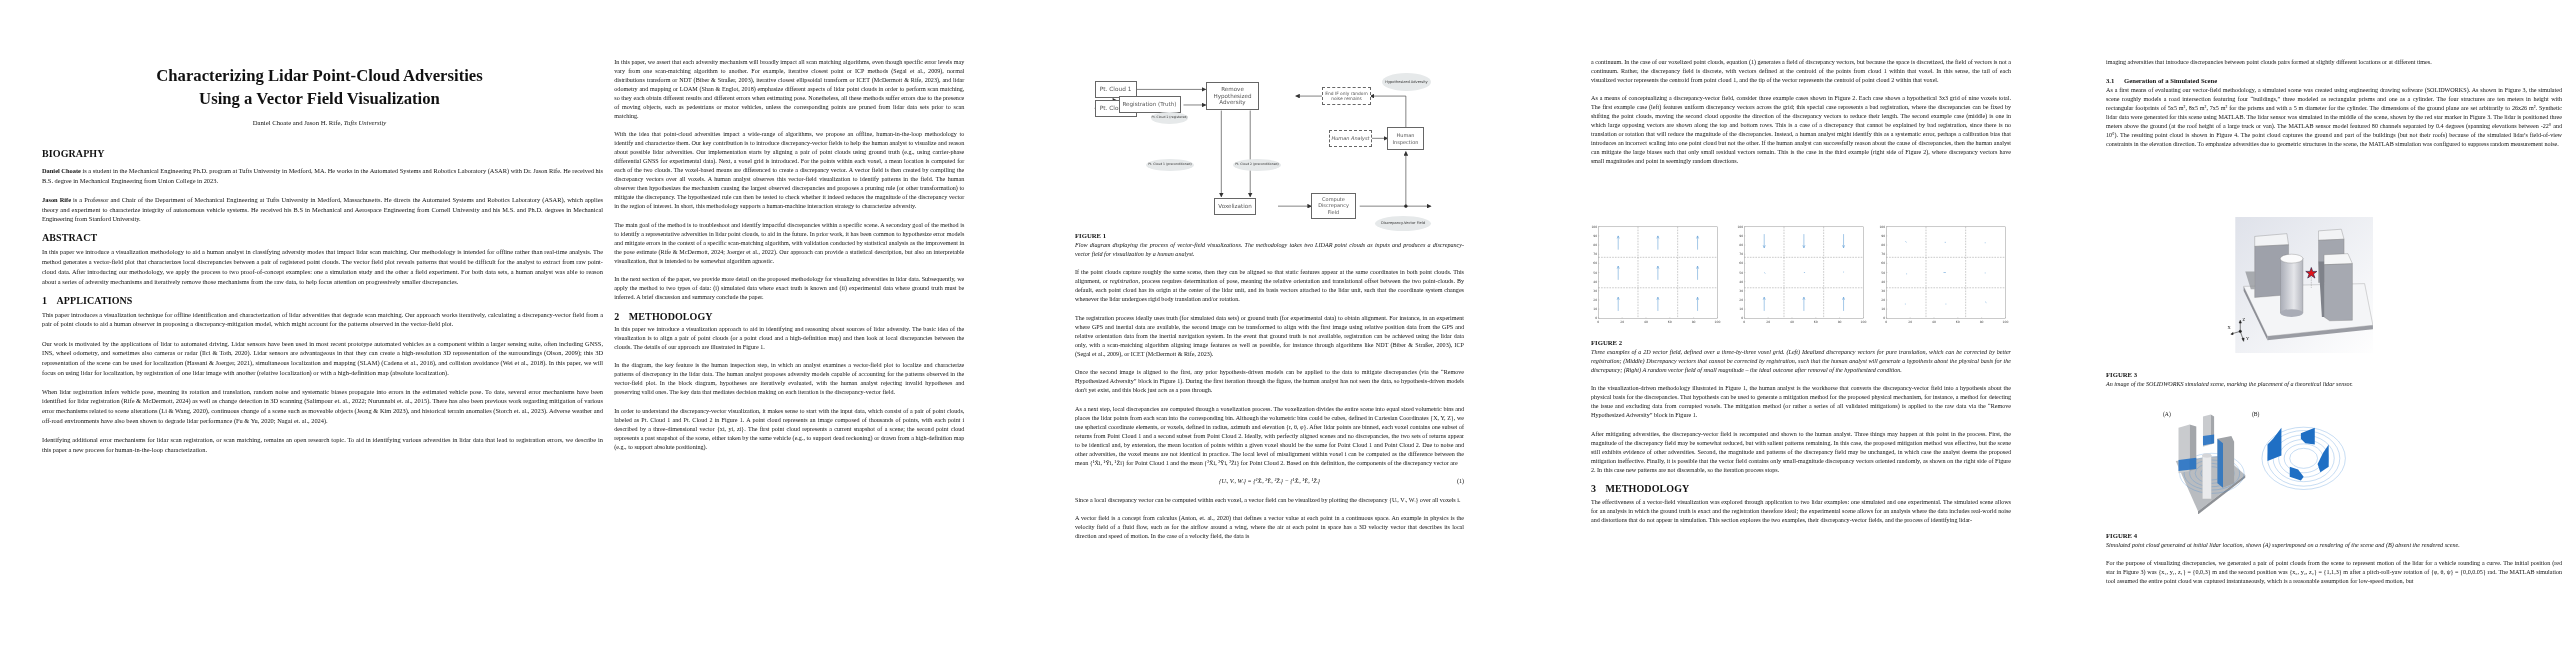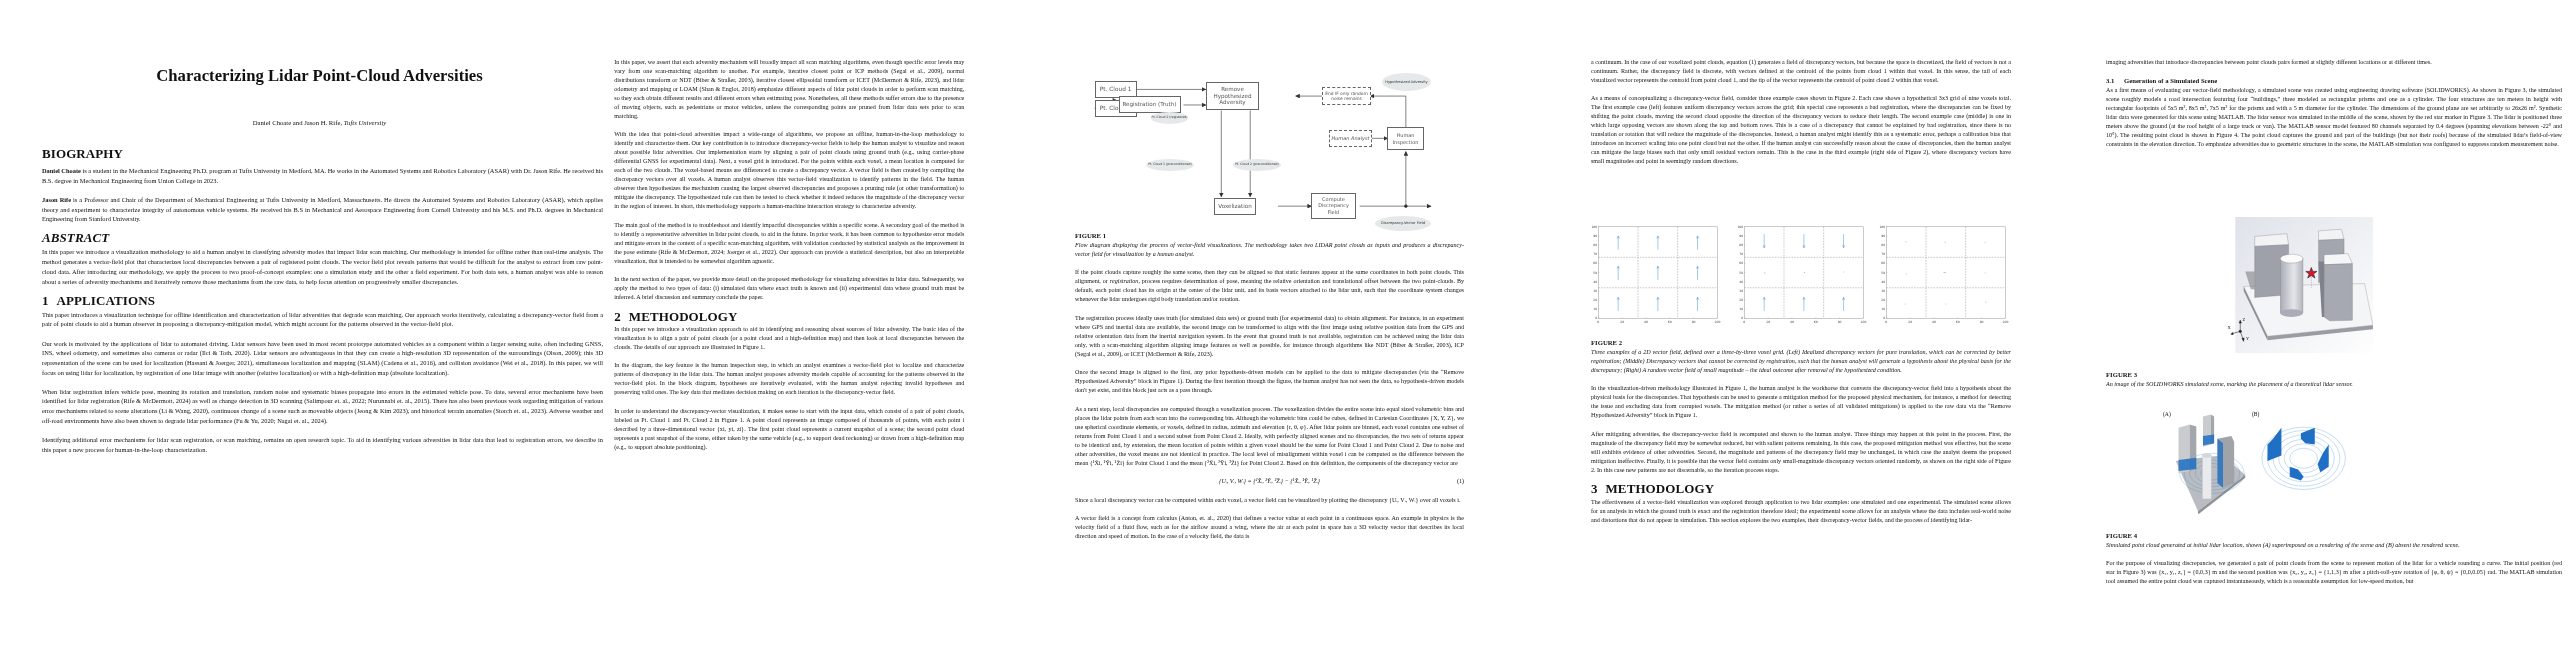--- a/index.html
+++ b/index.html
@@ -1,21 +1,21 @@
 <!DOCTYPE html>
 <html style="font-size:9px"><head>
 <meta charset="utf-8">
 <style>
   * { box-sizing: border-box; margin: 0; padding: 0; }
   html, body { width: 2576px; height: 667px; background: #ffffff; overflow: hidden; }
   body { position: relative; font-family: "Liberation Serif", serif; color: #111; }
   .page { position: absolute; top: 0; height: 667px; background: #fff; }
   .col { position: absolute; font-size: 6.4px; line-height: 9.7px; text-align: justify; }
   .col p { margin-bottom: 9.4px; }
-  .h1 { font-weight: bold; font-size: 13px; margin: 5.6px 0 4.4px 0; letter-spacing: 0.1px; }
+  .h1 { font-weight: bold; font-size: 10px; margin: 5.6px 0 4.4px 0; letter-spacing: 0.1px; }
   .h1 .num { display: inline-block; width: 14.5px; }
   .h2 { font-weight: bold; font-size: 6.7px; margin: 4.4px 0 1.1px 0; }
   .h2 .num { display: inline-block; width: 18px; }
   .title { position: absolute; left: 0; width: 639px; text-align: center; font-weight: bold; font-size: 16.7px; line-height: 23px; top: 64px; }
   .authors { position: absolute; left: 0; width: 639px; text-align: center; font-size: 6.7px; top: 119px; }
   .authors i { font-style: italic; }
   b.name { font-weight: bold; }
   .figcap-label { font-weight: bold; font-size: 6.7px; margin-bottom: 1.1px; }
   .figcap-text { font-style: italic; }
   .eq { text-align: center; font-style: italic; position: relative; margin: 5.6px 0 10px 0; }
@@ -38,30 +38,31 @@
   
   .fig3 { position: absolute; left: 2223px; top: 217px; width: 150px; height: 136px; }
   .fig4 { position: absolute; left: 2134px; top: 411px; width: 267px; height: 103px; }
 </style>
 </head>
 <body>
 
 <div class="page" style="left:0; width:639px;padding-left:16px;">
   <div class="title">
     <div>Characterizing Lidar Point-Cloud Adversities</div>
+    <div>Using a Vector Field Visualization</div>
   </div>
   <div class="authors">
     <span>Daniel Choate and Jason H. Rife,</span>
     <i>Tufts University</i>
   </div>
   <div class="col" style="left:42px; top:143px; width:561px;">
     <div class="h1">BIOGRAPHY</div>
     <p style="margin-top:7.8px;"><b class="name">Daniel Choate</b><span> is a student in the Mechanical Engineering Ph.D. program at Tufts University in Medford, MA. He works in the Automated Systems and Robotics Laboratory (ASAR) with Dr. Jason Rife. He received his B.S. degree in Mechanical Engineering from Union College in 2023.</span></p>
     <p><b class="name">Jason Rife</b><span> is a Professor and Chair of the Department of Mechanical Engineering at Tufts University in Medford, Massachusetts. He directs the Automated Systems and Robotics Laboratory (ASAR), which applies theory and experiment to characterize integrity of autonomous vehicle systems. He received his B.S in Mechanical and Aerospace Engineering from Cornell University and his M.S. and Ph.D. degrees in Mechanical Engineering from Stanford University.</span></p>
-    <div class="h1" style="margin-top:3px;font-style:italic;">ABSTRACT</div>
+    <div class="h1" style="margin-top:3px;">ABSTRACT</div>
     <p>In this paper we introduce a visualization methodology to aid a human analyst in classifying adversity modes that impact lidar scan matching. Our methodology is intended for offline rather than real-time analysis. The method generates a vector-field plot that characterizes local discrepancies between a pair of registered point clouds. The vector field plot reveals patterns that would be difficult for the analyst to extract from raw point-cloud data. After introducing our methodology, we apply the process to two proof-of-concept examples: one a simulation study and the other a field experiment. For both data sets, a human analyst was able to reason about a series of adversity mechanisms and iteratively remove those mechanisms from the raw data, to help focus attention on progressively smaller discrepancies.</p>
     <div class="h1" style="margin-top:7.8px;"><span class="num">1</span><span>APPLICATIONS</span></div>
     <p>This paper introduces a visualization technique for offline identification and characterization of lidar adversities that degrade scan matching. Our approach works iteratively, calculating a discrepancy-vector field from a pair of point clouds to aid a human observer in proposing a discrepancy-mitigation model, which might account for the patterns observed in the vector-field plot.</p>
     <p>Our work is motivated by the applications of lidar to automated driving. Lidar sensors have been used in most recent prototype automated vehicles as a component within a larger sensing suite, often including GNSS, INS, wheel odometry, and sometimes also cameras or radar (Ilci &amp; Toth, 2020). Lidar sensors are advantageous in that they can create a high-resolution 3D representation of the surroundings (Olson, 2009); this 3D representation of the scene can be used for localization (Hassani &amp; Joerger, 2021), simultaneous localization and mapping (SLAM) (Cadena et al., 2016), and collision avoidance (Wei et al., 2018). In this paper, we will focus on using lidar for localization, by registration of one lidar image with another (relative localization) or with a high-definition map (absolute localization).</p>
     <p>When lidar registration infers vehicle pose, meaning its rotation and translation, random noise and systematic biases propagate into errors in the estimated vehicle pose. To date, several error mechanisms have been identified for lidar registration (Rife &amp; McDermott, 2024) as well as change detection in 3D scanning (Salimpour et. al., 2022; Nurunnabi et. al., 2015). There has also been previous work regarding mitigation of various error mechanisms related to scene alterations (Li &amp; Wang, 2020), continuous change of a scene such as moveable objects (Jeong &amp; Kim 2023), and historical terrain anomalies (Storch et. al., 2023). Adverse weather and off-road environments have also been shown to degrade lidar performance (Fu &amp; Yu, 2020; Nagai et. al., 2024).</p>
     <p>Identifying additional error mechanisms for lidar scan registration, or scan matching, remains an open research topic. To aid in identifying various adversities in lidar data that lead to registration errors, we describe in this paper a new process for human-in-the-loop characterization.</p>
   </div>
 </div>
 
 <div class="page" style="left:606px; width:389px;">

